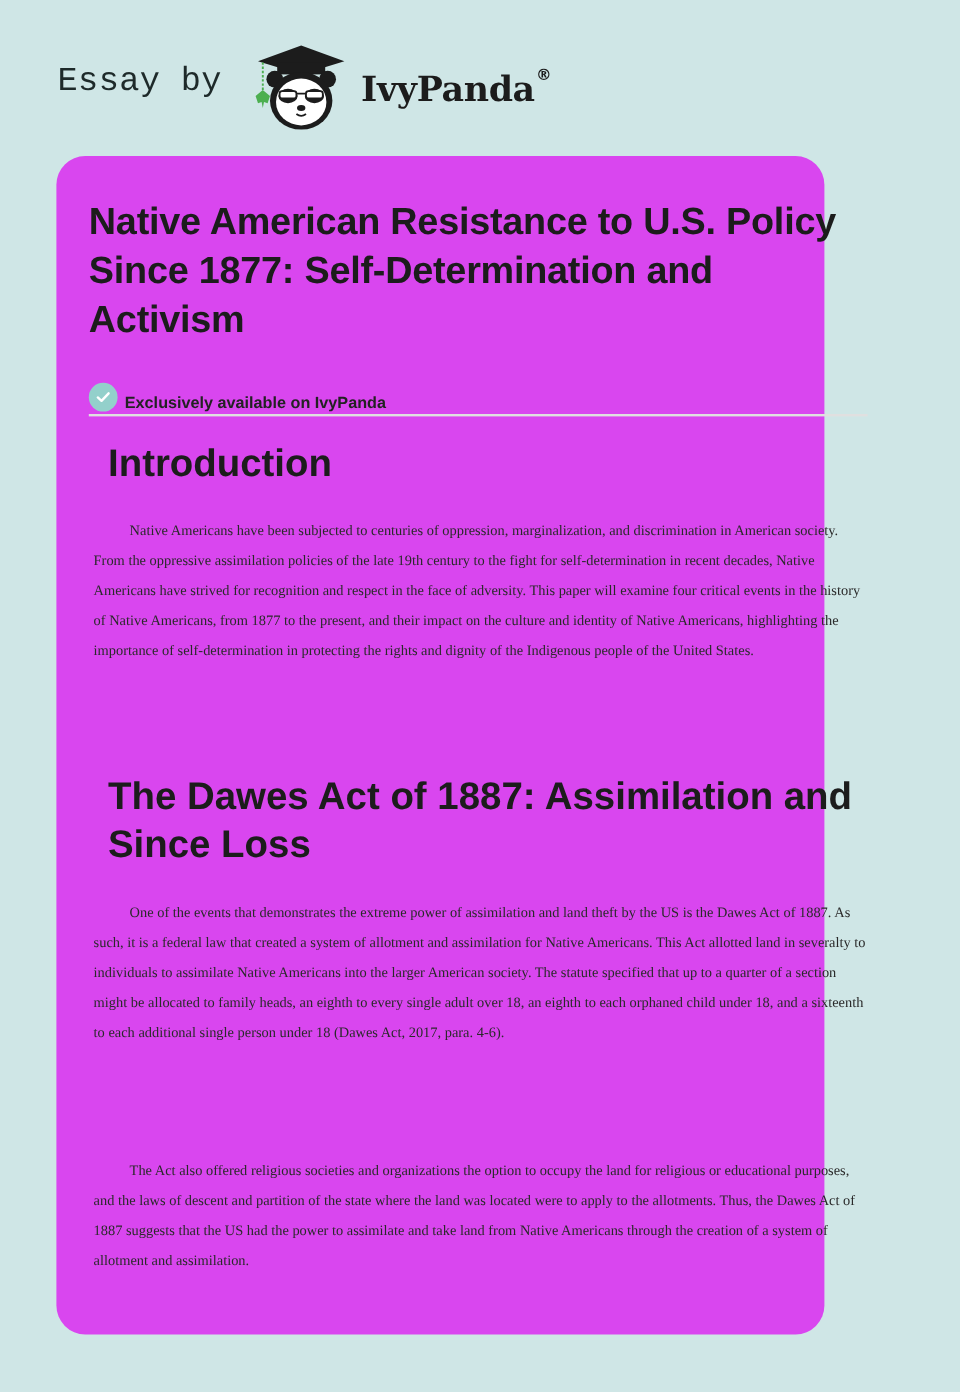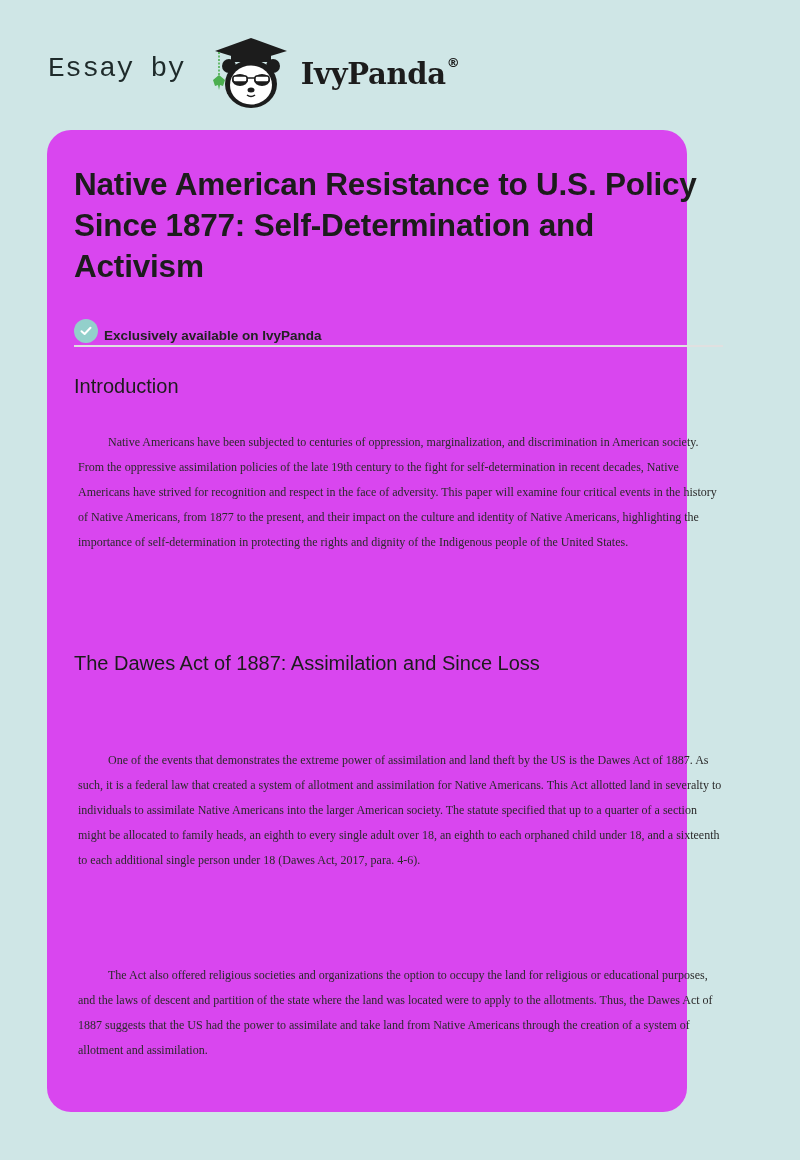--- a/index.html
+++ b/index.html
@@ -109,24 +109,24 @@
       position: absolute;
       top: 215px;
       left: 0;
       width: 649px;
       height: 2px;
       background: #e0e0e0;
     }
     .h2 {
       margin: 0;
       position: absolute;
-      left: 0;
+      left: 16px;
       width: 649px;
-      font-weight: normal;
-      font-size: 20px;
+      font-weight: bold;
+      font-size: 32px;
       line-height: 40px;
       color: #1c1c1c;
     }
     .p {
       margin: 4px;
       position: absolute;
       left: 0;
       width: 649px;
       font-size: 12px;
       line-height: 25px;

